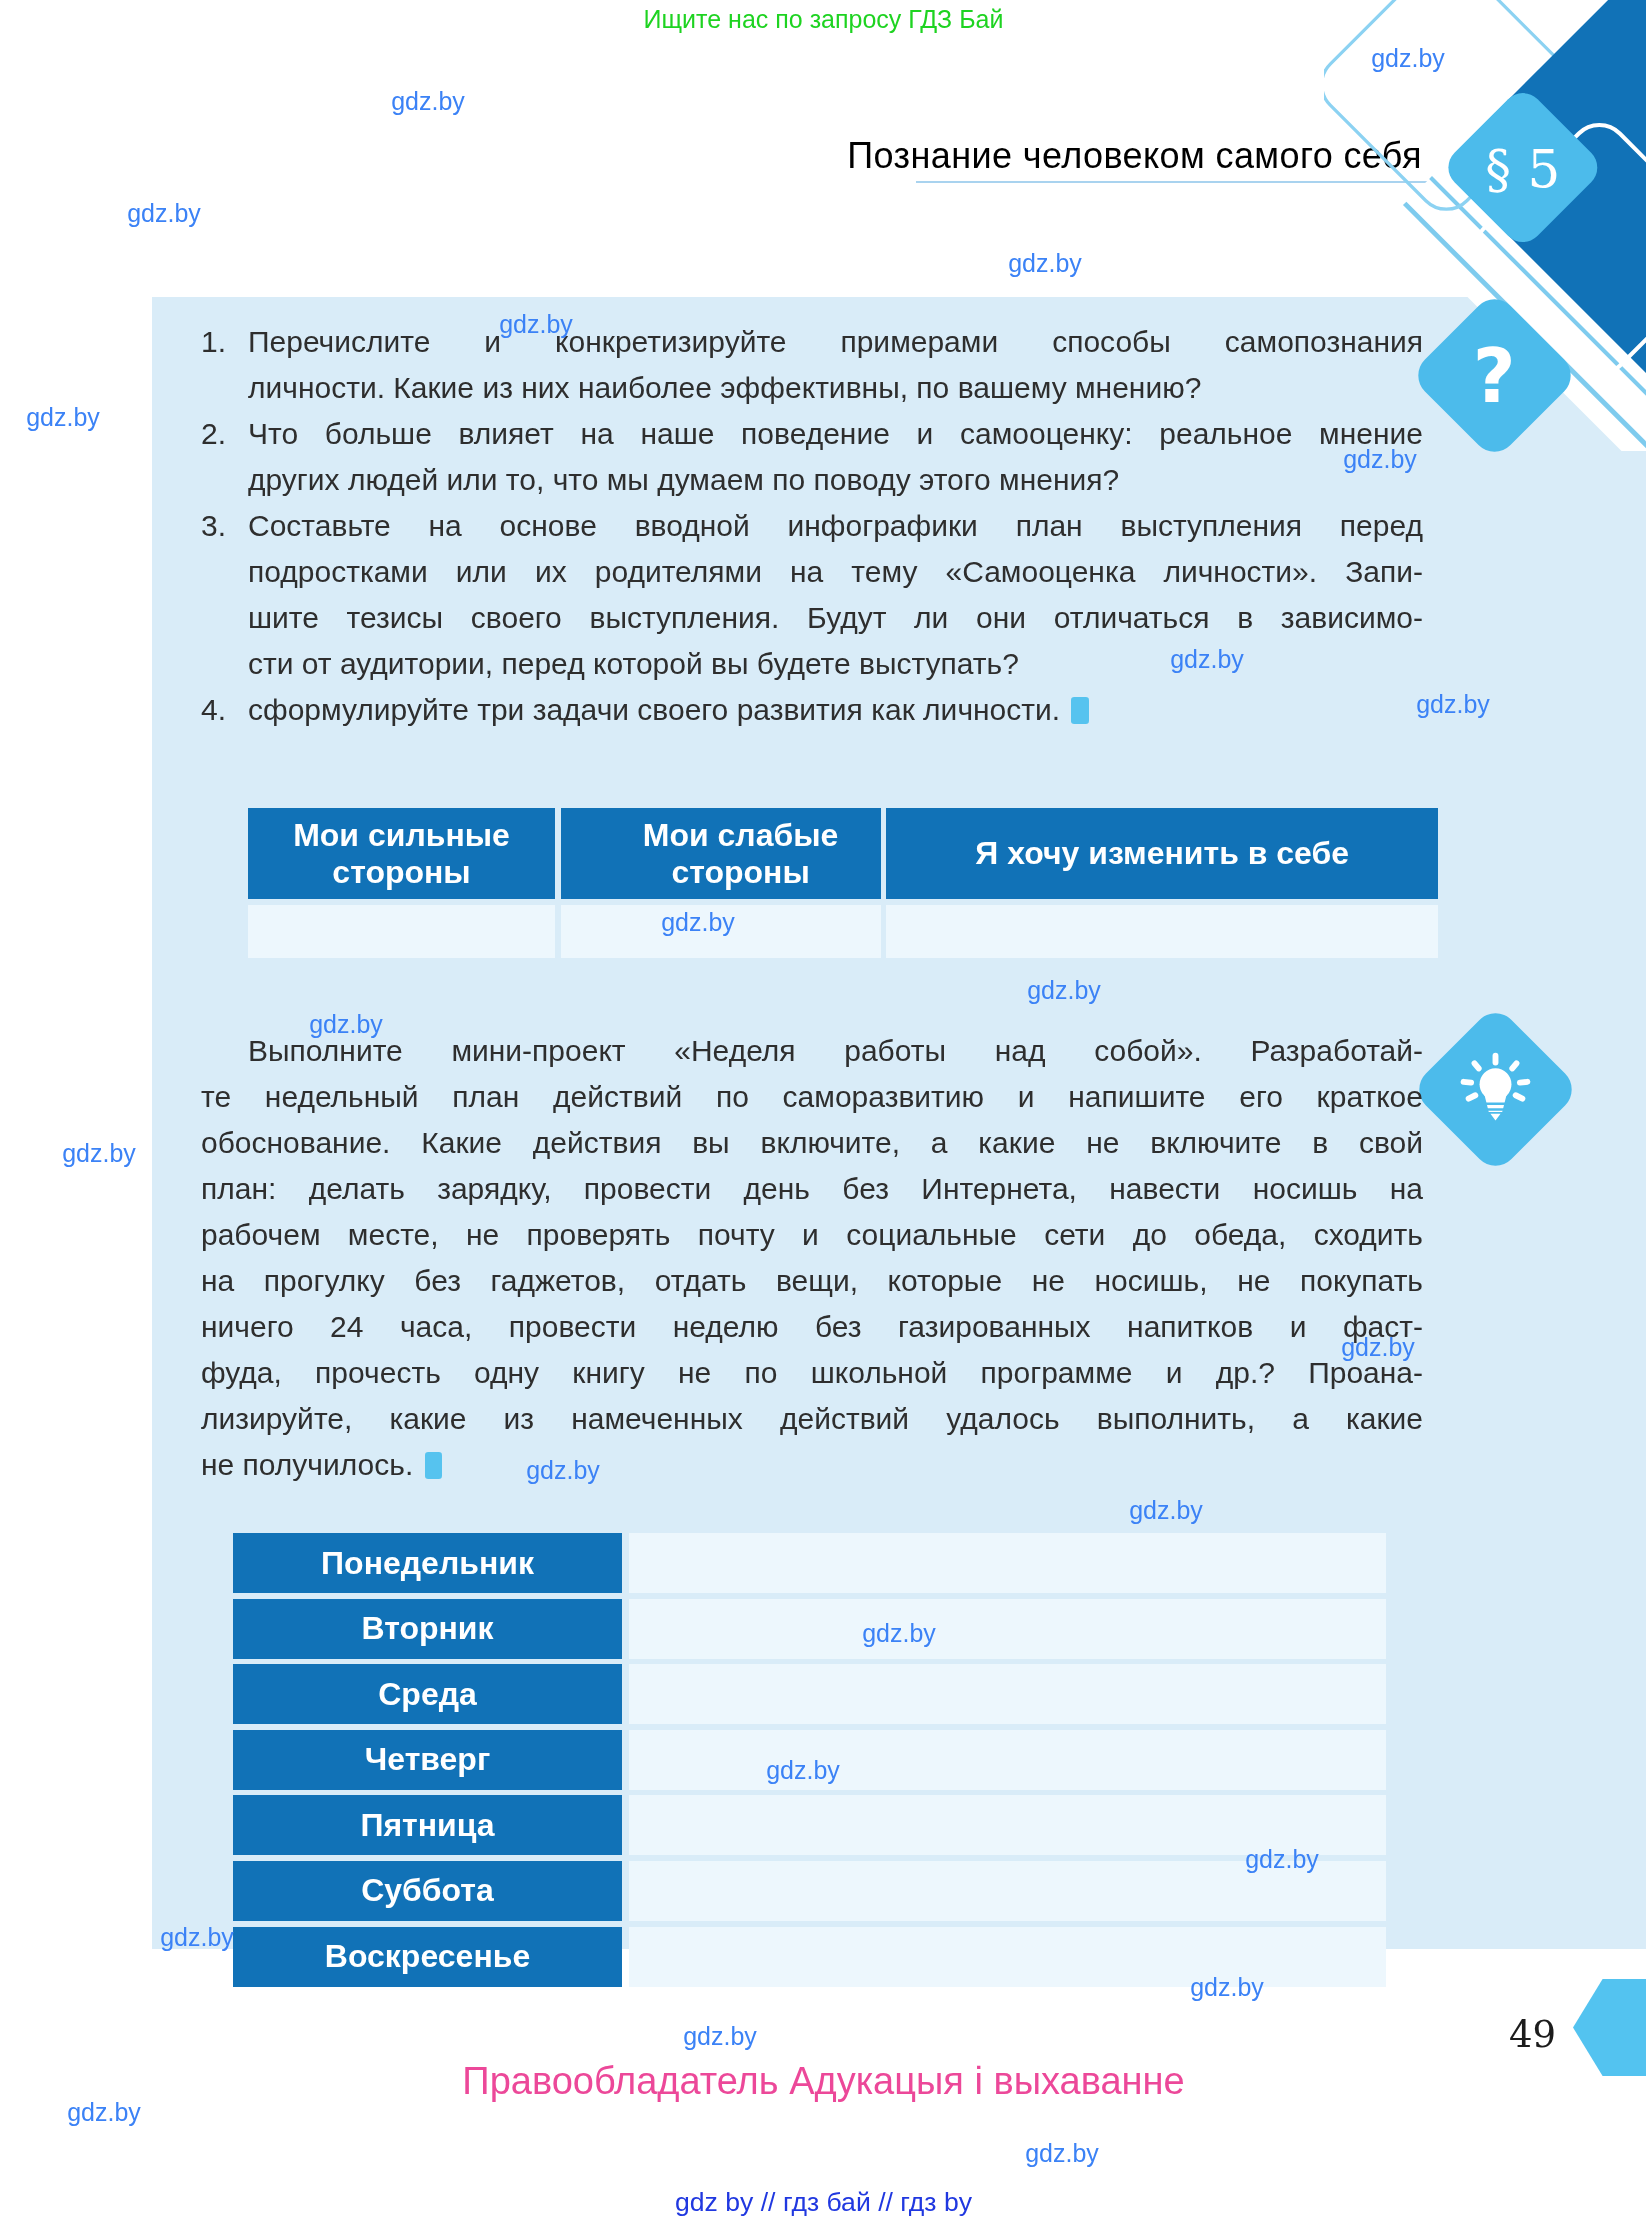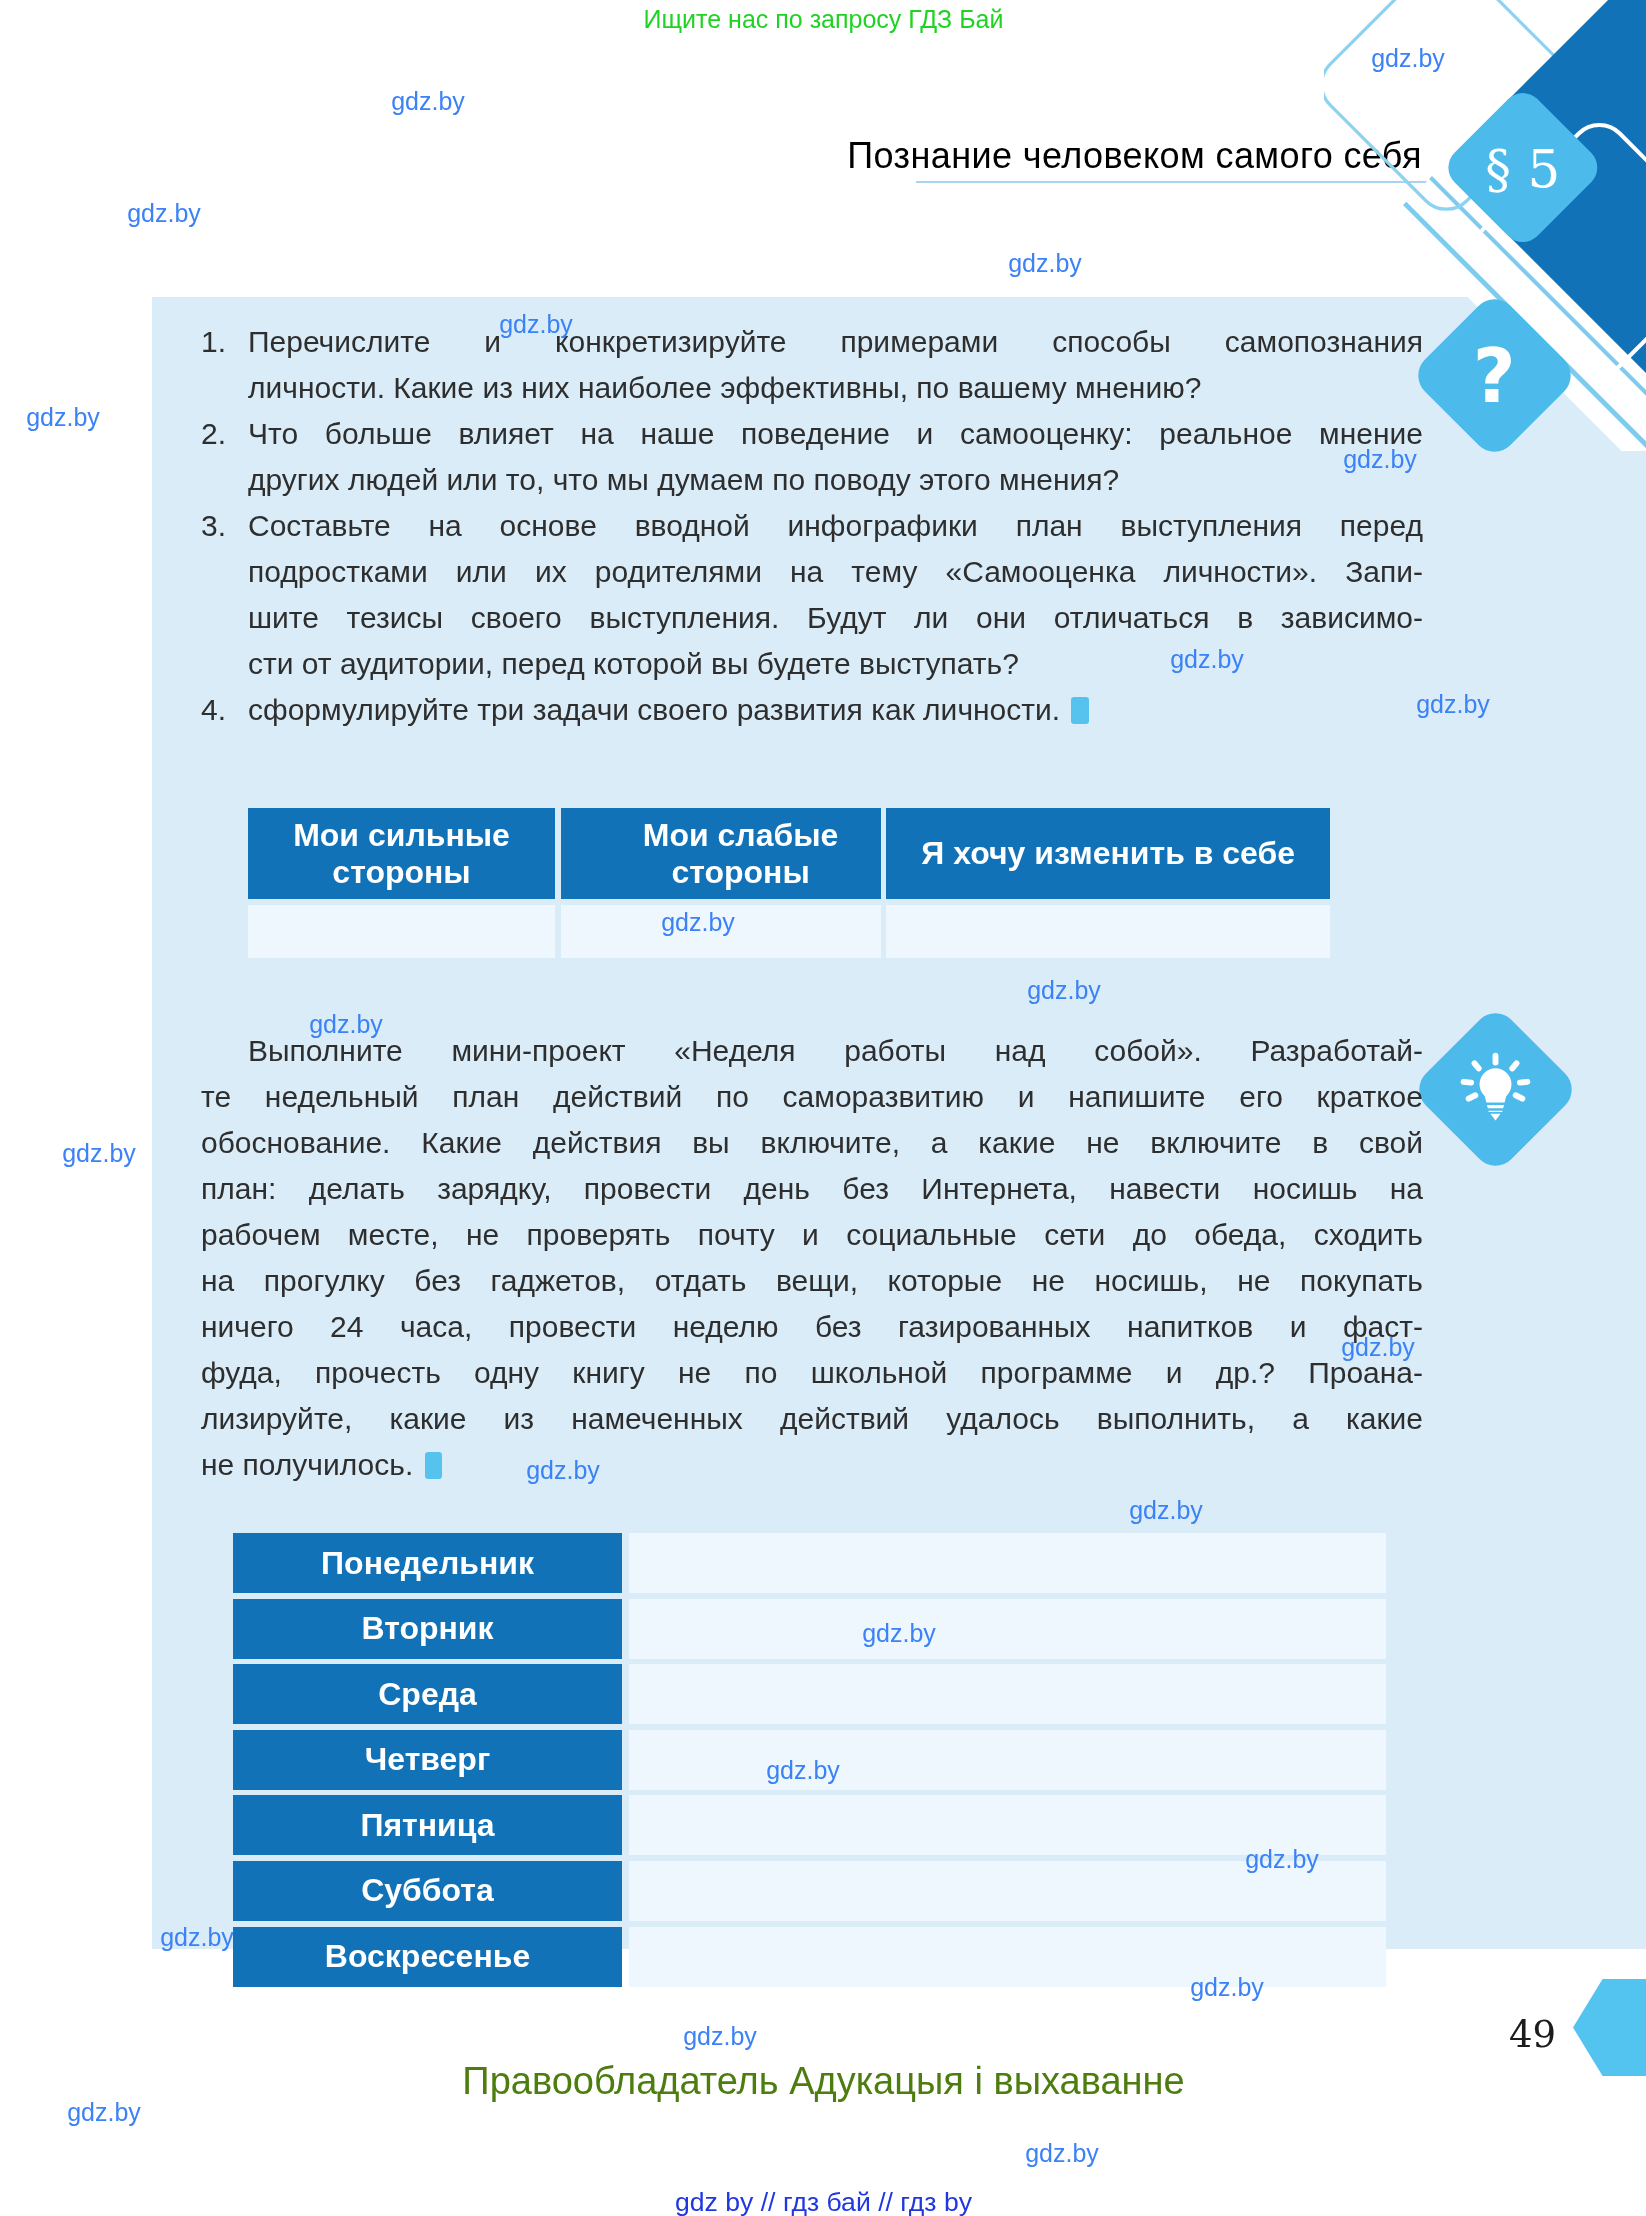--- a/index.html
+++ b/index.html
@@ -39,41 +39,41 @@
       margin-left:11.3px;vertical-align:-4px;}
 
   
   .table1{position:absolute;left:248px;top:808px;width:1133px;}
   .t1-row{display:flex;gap:5.6px;}
   .t1-row.body{margin-top:5.6px;}
   .t1-cell{display:flex;align-items:center;justify-content:center;text-align:center;
            background:#1172b7;color:#fff;font-weight:bold;font-size:32px;line-height:1.15;height:91px;}
   .t1-c1{width:307px;flex:none;}
   .t1-c2{width:280px;flex:none;padding-left:40px;}
-  .t1-c3{width:444px;flex:none;}
+  .t1-c3{width:552px;flex:none;}
   .t1-empty{background:#edf7fd;height:53px;}
 
   
   .project{position:absolute;left:201px;top:1028px;width:1222px;font-size:30px;line-height:46px;}
   .project .indent{text-indent:47px;}
 
   
   .week{position:absolute;left:201px;top:1533px;width:1185px;display:flex;flex-direction:column;gap:5.6px;}
   .week-row{display:flex;gap:7.3px;height:60px;padding-left:32px;}
   .day{width:389px;flex:none;background:#1172b7;color:#fff;font-weight:bold;font-size:32px;
        display:flex;align-items:center;justify-content:center;}
   .slot{flex:1;background:#edf7fd;}
 
   .pagenum{position:absolute;left:1509px;top:2013px;font-family:"DejaVu Serif",serif;
            font-size:37px;color:#1c1c1c;}
   .page-tag{position:absolute;right:0;top:1979px;width:74px;height:97px;background:#53c3f0;
             clip-path:polygon(40% 0,100% 0,100% 100%,40% 100%,0 50%);}
 
   .footer-pink{position:absolute;left:0;right:0;top:2060px;text-align:center;
-               font-size:38px;color:#4d7c0f;}
+               font-size:38px;color:#ec4899;}
   .footer-links{position:absolute;left:0;right:0;top:2187px;text-align:center;
                 font-size:26.6px;color:#2038e0;}
 </style>
 </head>
 <body>
 
 <div class="canvas">
 
   <div class="green-banner">Ищите нас по запросу ГДЗ Бай</div>
 

